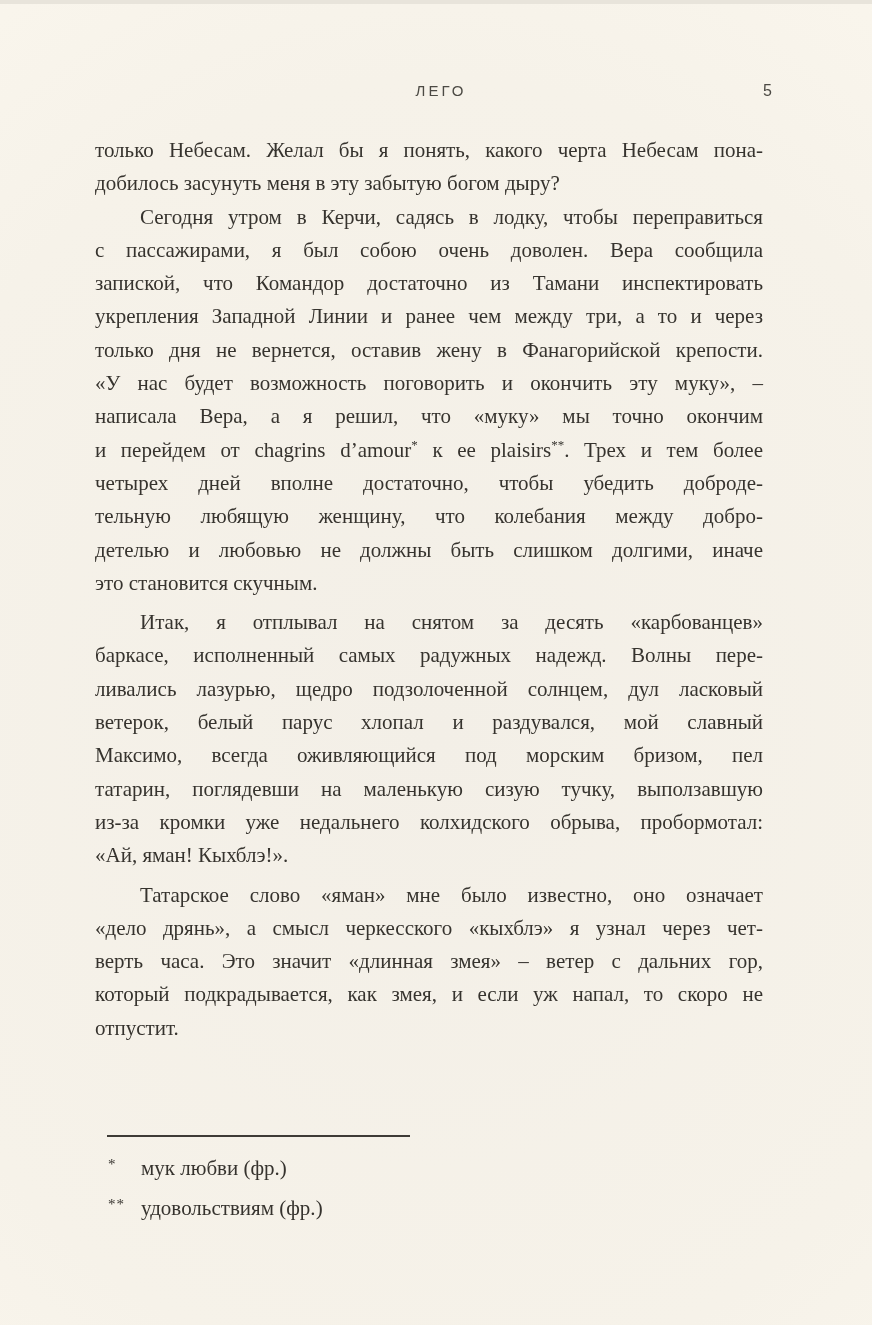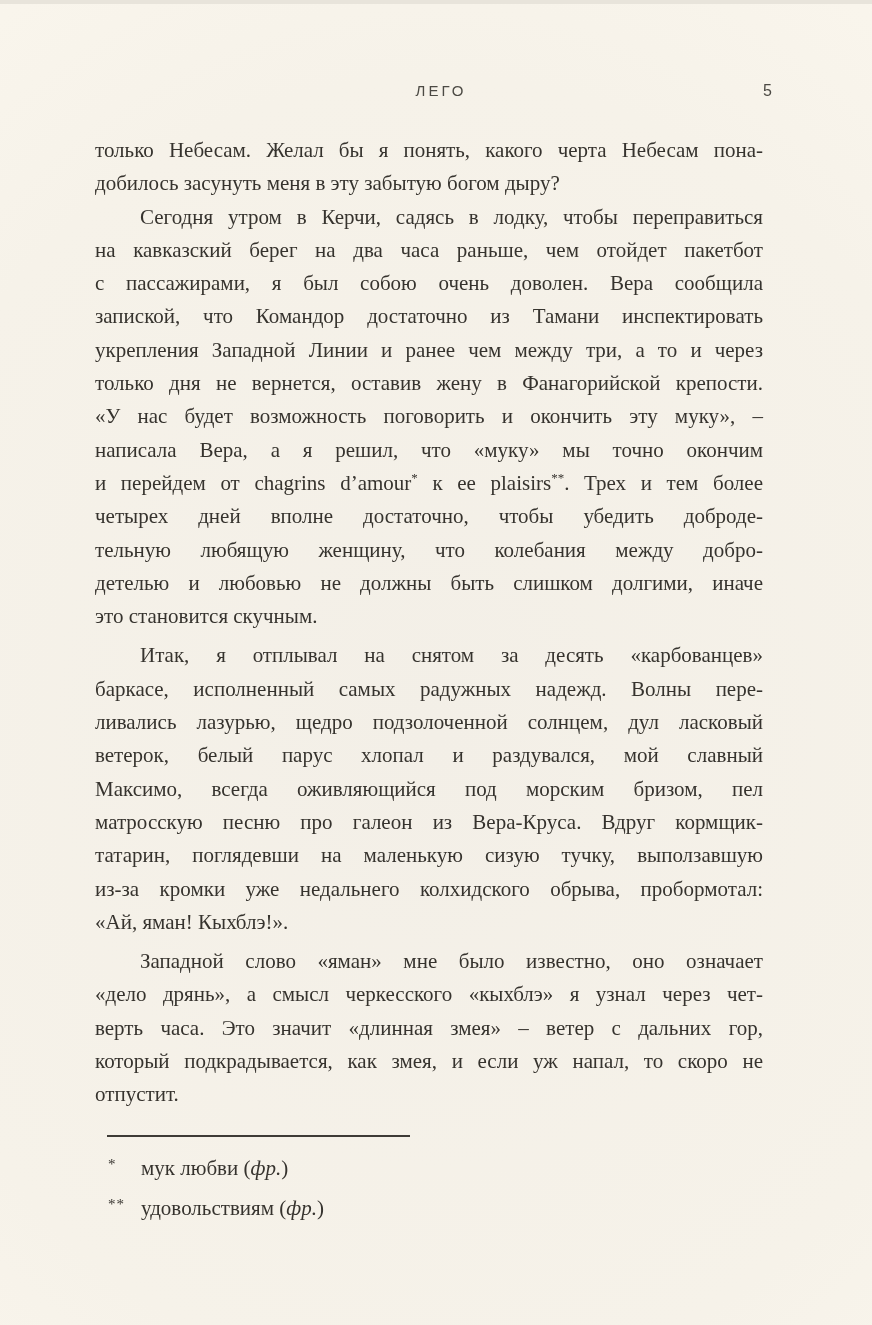--- a/index.html
+++ b/index.html
@@ -60,21 +60,21 @@
     text-align-last: left;
   }
   .line.indent {
     padding-left: 45px;
   }
   .sup {
     font-size: 13px;
     vertical-align: super;
     line-height: 0;
   }
-  .ital { font-style: italic; }
+  .ital { }
   .footnote-block {
     position: absolute;
     top: 1131px;
     left: 107px;
     width: 668px;
     font-size: 21px;
   }
   .footnote-separator {
     width: 303px;
     height: 2px;
@@ -104,46 +104,44 @@
     <div class="running-page-number">5</div>
   </div>
 
   <div class="body-text">
       <div class="paragraph">
         <div class="line">только Небесам. Желал бы я понять, какого черта Небесам пона-</div>
         <div class="line last">добилось засунуть меня в эту забытую богом дыру?</div>
       </div>
       <div class="paragraph">
         <div class="line indent">Сегодня утром в Керчи, садясь в лодку, чтобы переправиться</div>
-        <div class="line">на кавказский берег на два часа раньше, чем отойдет пакетбот</div>
         <div class="line">с пассажирами, я был собою очень доволен. Вера сообщила</div>
         <div class="line">запиской, что Командор достаточно из Тамани инспектировать</div>
         <div class="line">укрепления Западной Линии и ранее чем между три, а то и через</div>
         <div class="line">только дня не вернется, оставив жену в Фанагорийской крепости.</div>
         <div class="line">«У нас будет возможность поговорить и окончить эту муку», –</div>
         <div class="line">написала Вера, а я решил, что «муку» мы точно окончим</div>
         <div class="line">и перейдем от chagrins d’amour<span class="sup ">*</span> к ее plaisirs<span class="sup ">**</span>. Трех и тем более</div>
         <div class="line">четырех дней вполне достаточно, чтобы убедить доброде-</div>
         <div class="line">тельную любящую женщину, что колебания между добро-</div>
         <div class="line">детелью и любовью не должны быть слишком долгими, иначе</div>
         <div class="line last">это становится скучным.</div>
       </div>
       <div class="paragraph gap">
         <div class="line indent">Итак, я отплывал на снятом за десять «карбованцев»</div>
         <div class="line">баркасе, исполненный самых радужных надежд. Волны пере-</div>
         <div class="line">ливались лазурью, щедро подзолоченной солнцем, дул ласковый</div>
         <div class="line">ветерок, белый парус хлопал и раздувался, мой славный</div>
         <div class="line">Максимо, всегда оживляющийся под морским бризом, пел</div>
-        <div class="line">матросскую песню про галеон из Вера-Круса. Вдруг кормщик-</div>
         <div class="line">татарин, поглядевши на маленькую сизую тучку, выползавшую</div>
         <div class="line">из-за кромки уже недальнего колхидского обрыва, пробормотал:</div>
         <div class="line last">«Ай, яман! Кыхблэ!».</div>
       </div>
       <div class="paragraph gap">
-        <div class="line indent">Западной слово «яман» мне было известно, оно означает</div>
+        <div class="line indent">Татарское слово «яман» мне было известно, оно означает</div>
         <div class="line">«дело дрянь», а смысл черкесского «кыхблэ» я узнал через чет-</div>
         <div class="line">верть часа. Это значит «длинная змея» – ветер с дальних гор,</div>
         <div class="line">который подкрадывается, как змея, и если уж напал, то скоро не</div>
         <div class="line last">отпустит.</div>
       </div>
     </div>
 
   <div class="footnote-block">
     <div class="footnote-separator"></div>
     <div>

